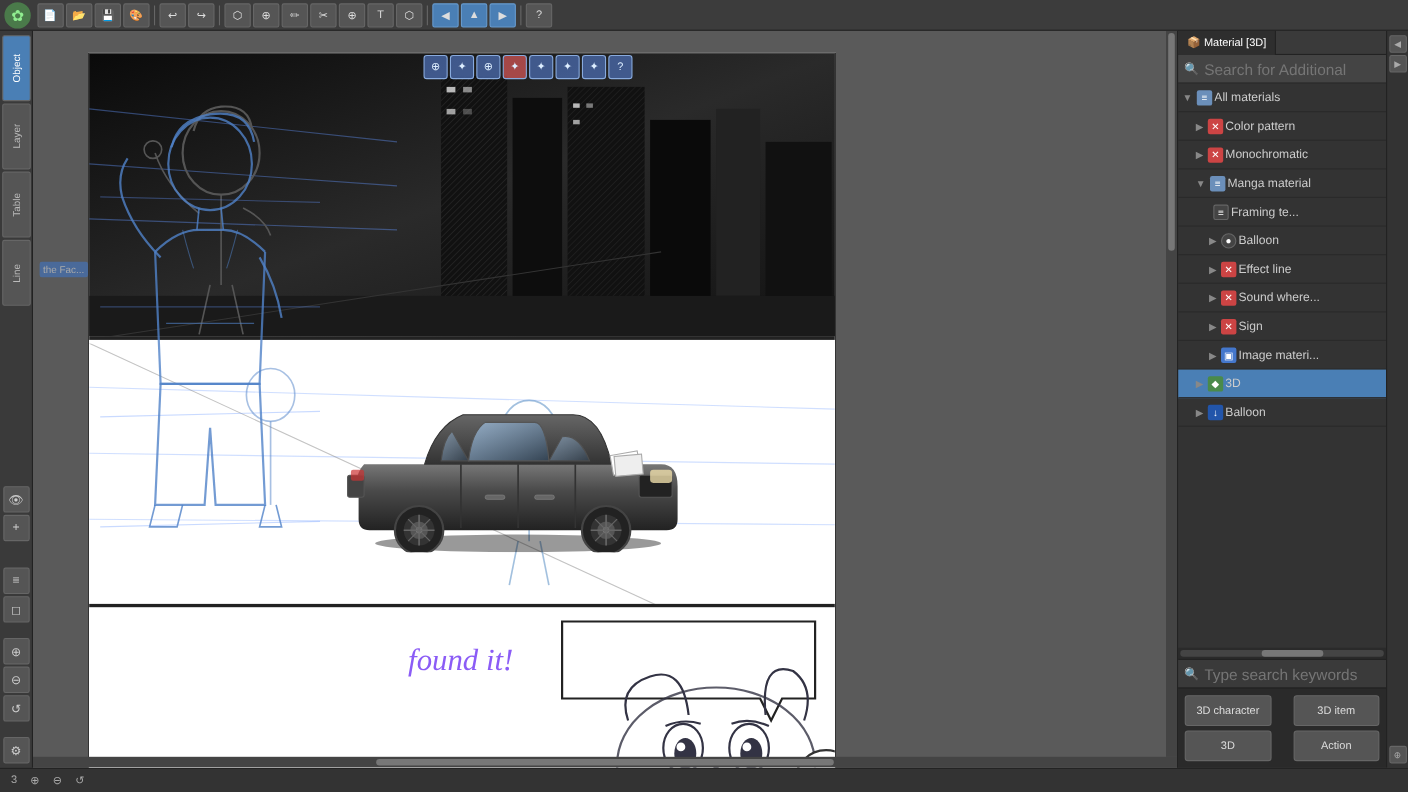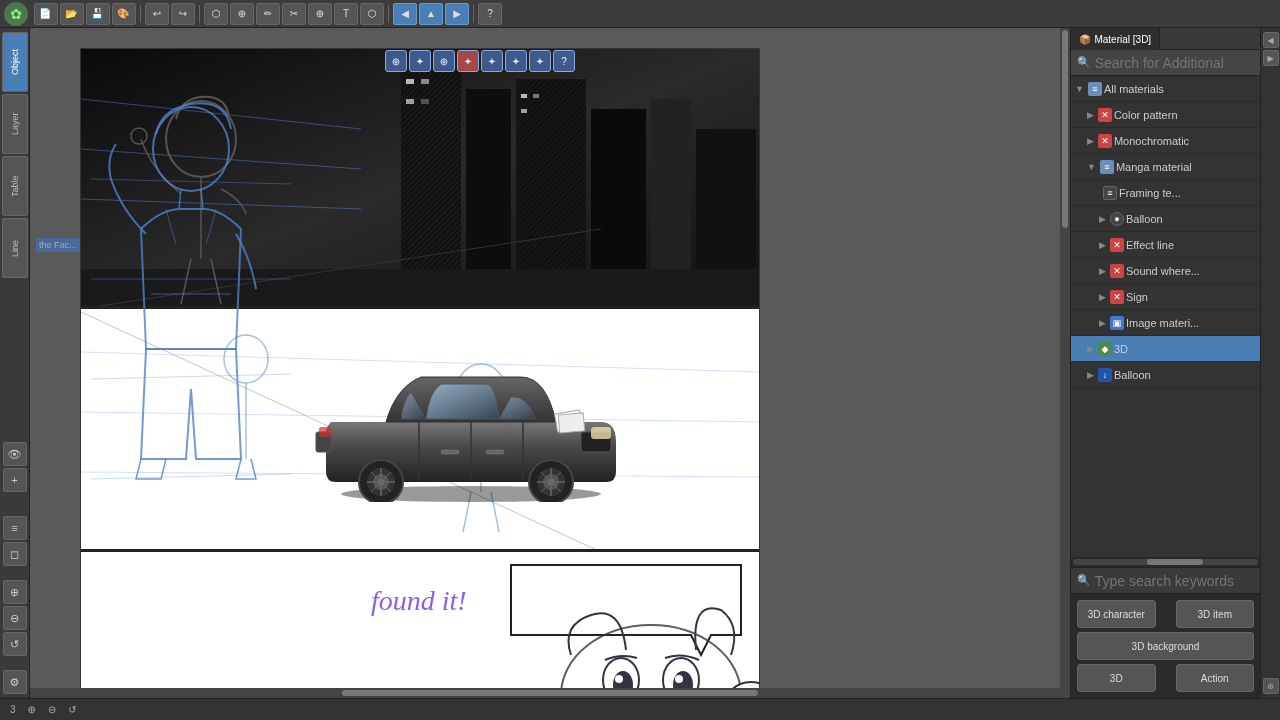--- a/index.html
+++ b/index.html
@@ -882,23 +882,20 @@
       <span class="search-icon">🔍</span>
       <input type="text" class="search-input" placeholder="Type search keywords" style="">
     </div>
 
     <div class="asset-buttons">
       <div class="asset-btn-row">
         <div class="asset-btn">3D character</div>
         <div class="asset-btn">3D item</div>
       </div>
       <div class="asset-btn-row">
-        <div class="asset-btn">3D background</div>
-      </div>
-      <div class="asset-btn-row">
         <div class="asset-btn">3D</div>
         <div class="asset-btn">Action</div>
       </div>
     </div>
 
   </div>
 
   <div id="right-icons">
     <div class="ri-btn">◀</div>
     <div class="ri-btn">▶</div>

